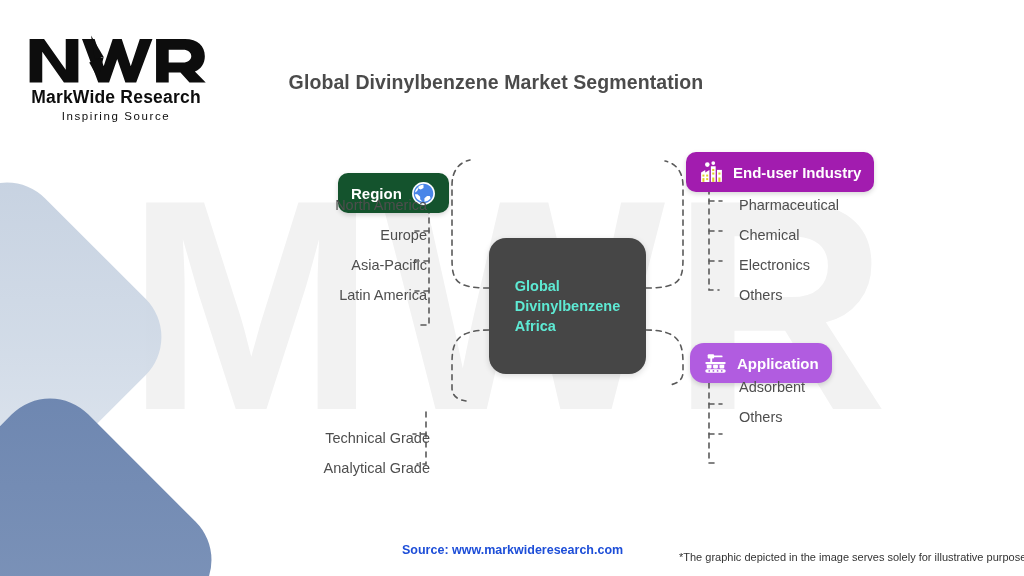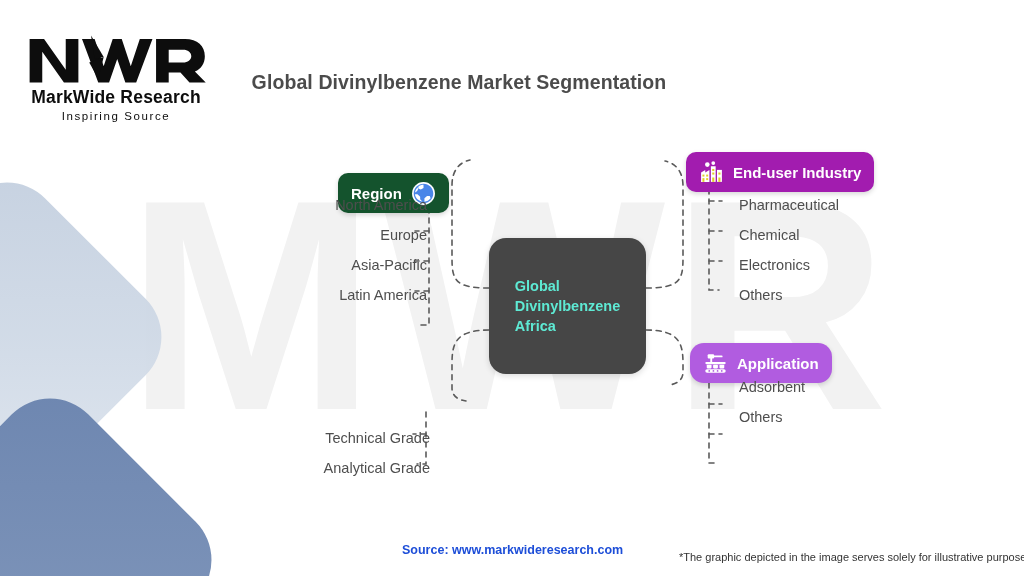--- a/index.html
+++ b/index.html
@@ -89,20 +89,21 @@
   .title {
     position: absolute;
     left: 0;
     top: 71px;
     width: 918px;
     text-align: center;
     font-size: 19.5px;
     font-weight: 700;
     color: #4b4b4b;
     letter-spacing: .1px;
+    padding-left: 37px;
   }
 
   
   svg.wires {
     position: absolute;
     left: 0; top: 0;
     width: 1024px;
     height: 576px;
     pointer-events: none;
   }

